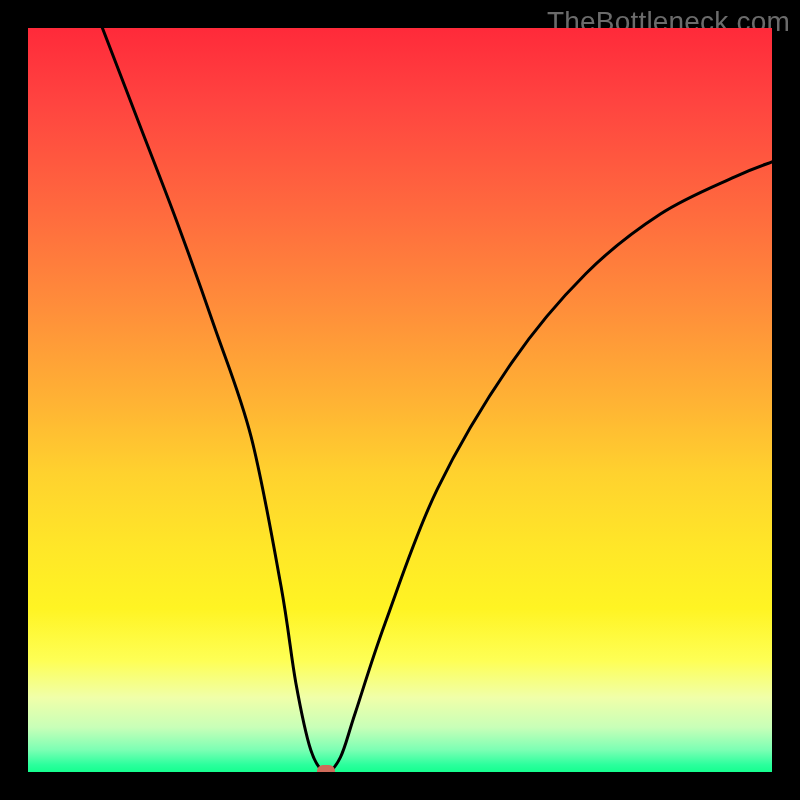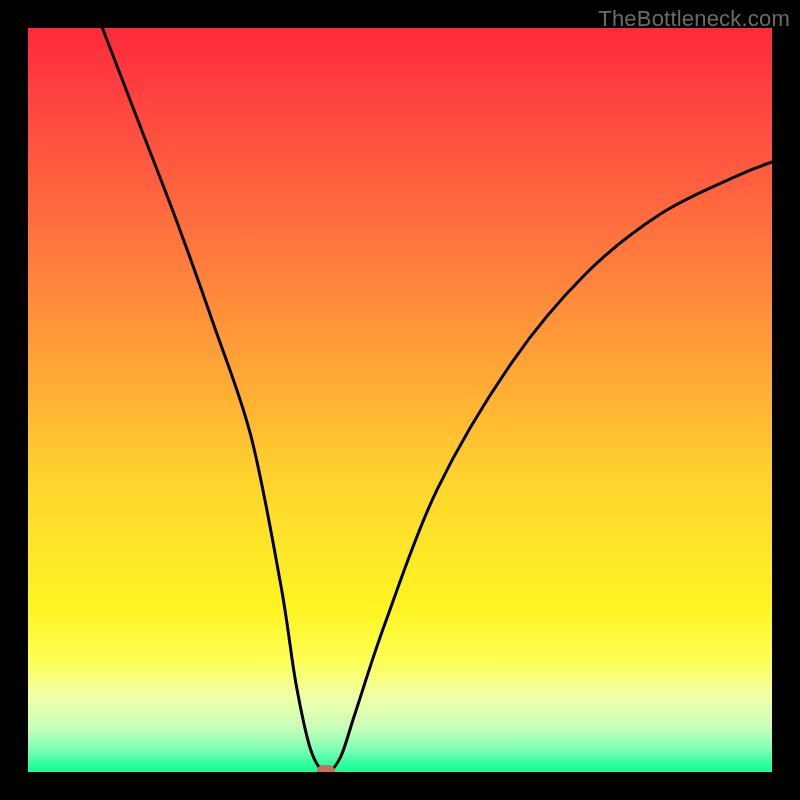--- a/index.html
+++ b/index.html
@@ -42,21 +42,21 @@
       #2cff9d 99%,
       #15ff8f 100%
     );
     overflow: hidden;
   }
   .watermark {
     position: absolute;
     top: 6px;
     right: 10px;
     color: #6b6b6b;
-    font-size: 22px;
+    font-size: 28px;
     letter-spacing: 0.2px;
     font-weight: 500;
     user-select: none;
     margin-left: 10px;
   }
   svg.curve {
     position: absolute;
     top: 0;
     left: 0;
     width: 744px;

